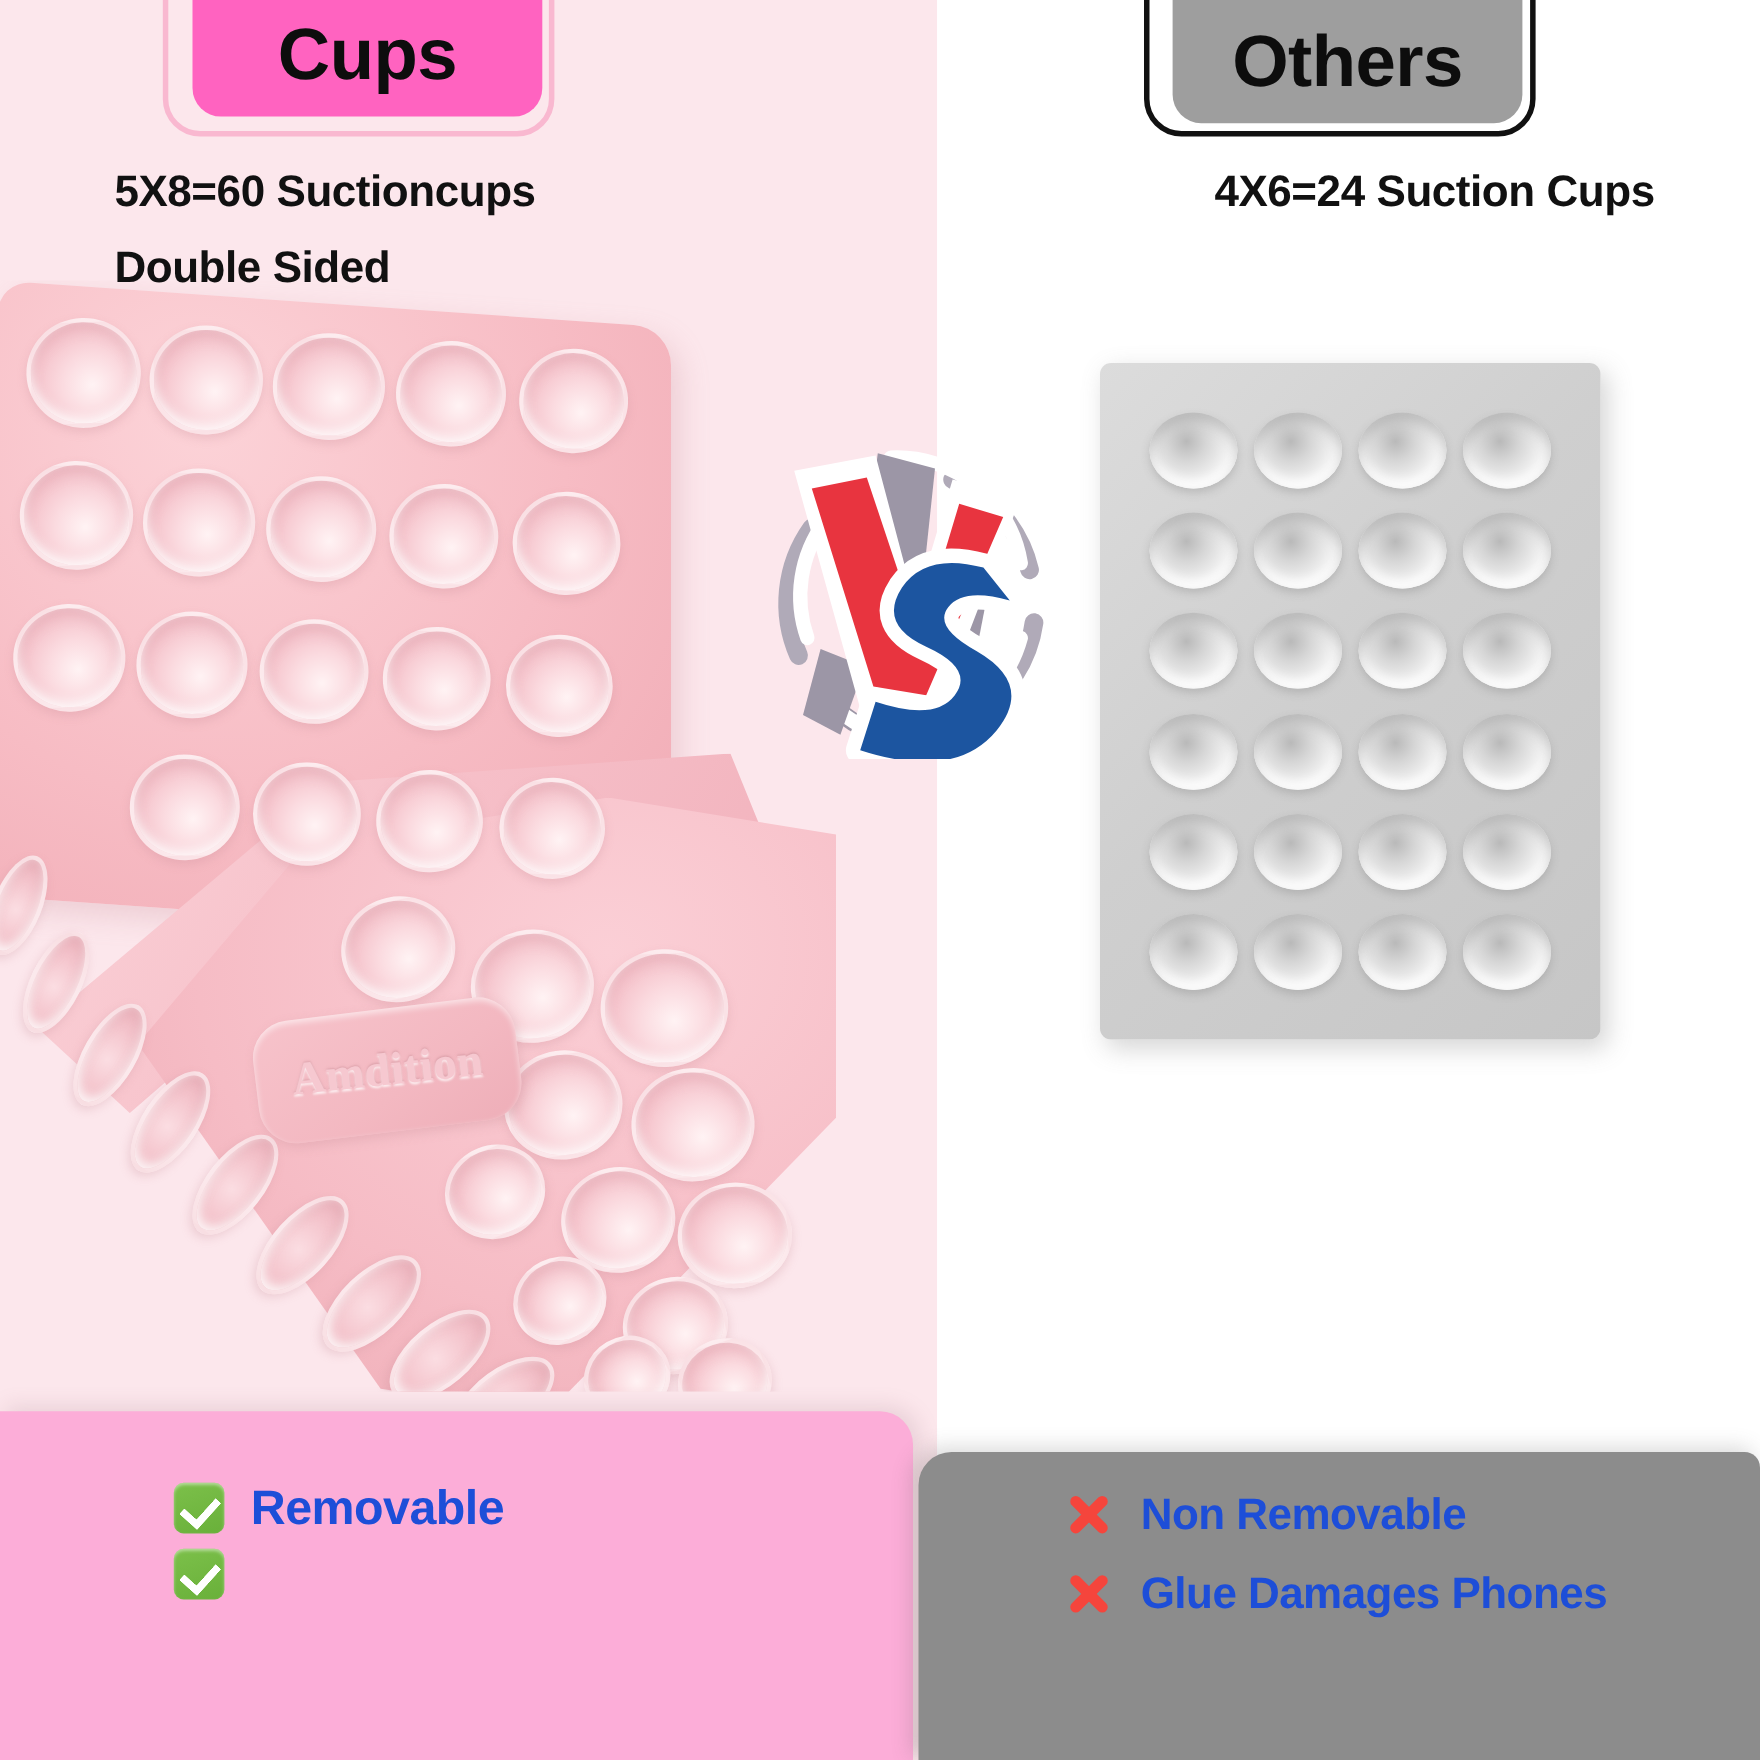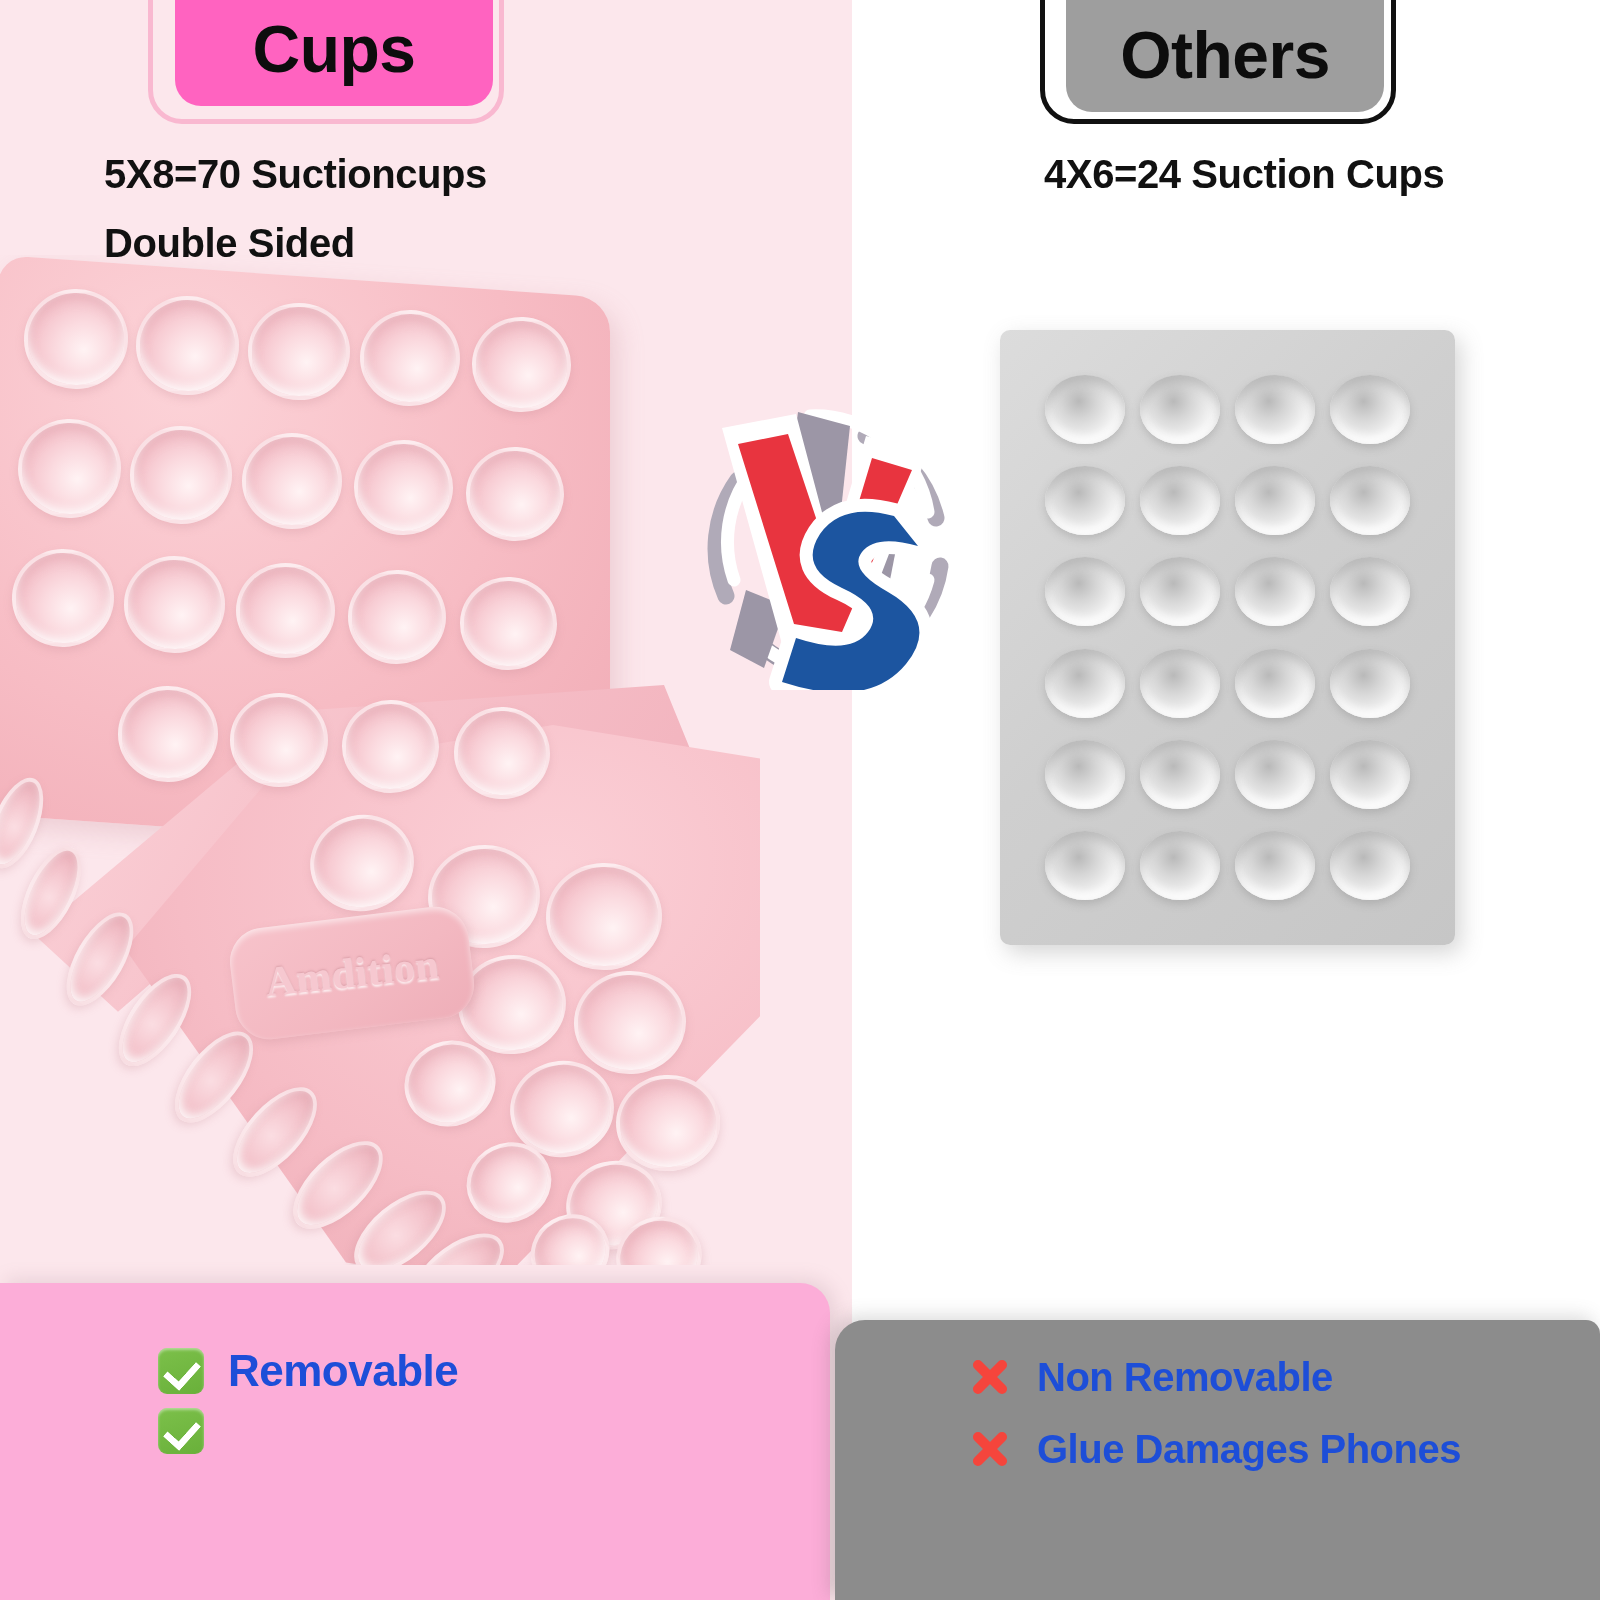--- a/index.html
+++ b/index.html
@@ -63,21 +63,21 @@
   .spec {
     position:absolute;
     font-size:40px;
     font-weight:700;
     color:#111111;
     letter-spacing:-0.4px;
     white-space:nowrap;
   }
   .spec.l1-left  { left:104px;  top:152px; }
   .spec.l2-left  { left:104px;  top:221px; }
-  .spec.l1-right { left:1044px; top:152px; }
+  .spec.l1-right { left:1104px; top:152px; }
   .spec.l2-right { left:1044px; top:221px; }
 
   
   .pink-pad-wrap {
     position:absolute; left:-20px; top:255px; width:800px; height:1010px;
     overflow:hidden;
   }
   .pink-sheet {
     position:absolute;
     background:
@@ -370,21 +370,21 @@
   <div class="badge-frame ours"></div>
   <div class="badge-fill ours">
     <span class="badge-label">Cups</span>
   </div>
 
   <div class="badge-frame others"></div>
   <div class="badge-fill others">
     <span class="badge-label">Others</span>
   </div>
 
-  <div class="spec l1-left">5X8=70 Suctioncups</div>
+  <div class="spec l1-left">5X8=60 Suctioncups</div>
   <div class="spec l2-left">Double Sided</div>
   <div class="spec l1-right">4X6=24 Suction Cups</div>
 
   <div class="bar-left"></div>
   <div class="bar-right"></div>
 
   <div class="feat-list left">
     <div class="feat-row">
       <span class="mark-check"></span>
       <span class="feat-label">Removable</span>

